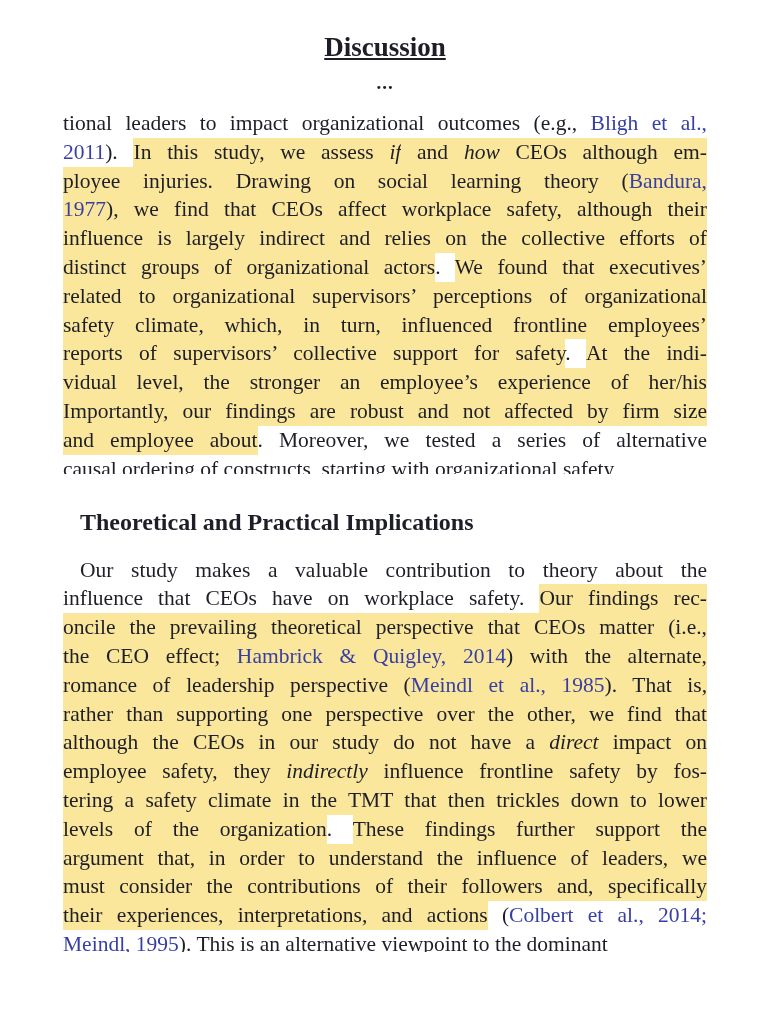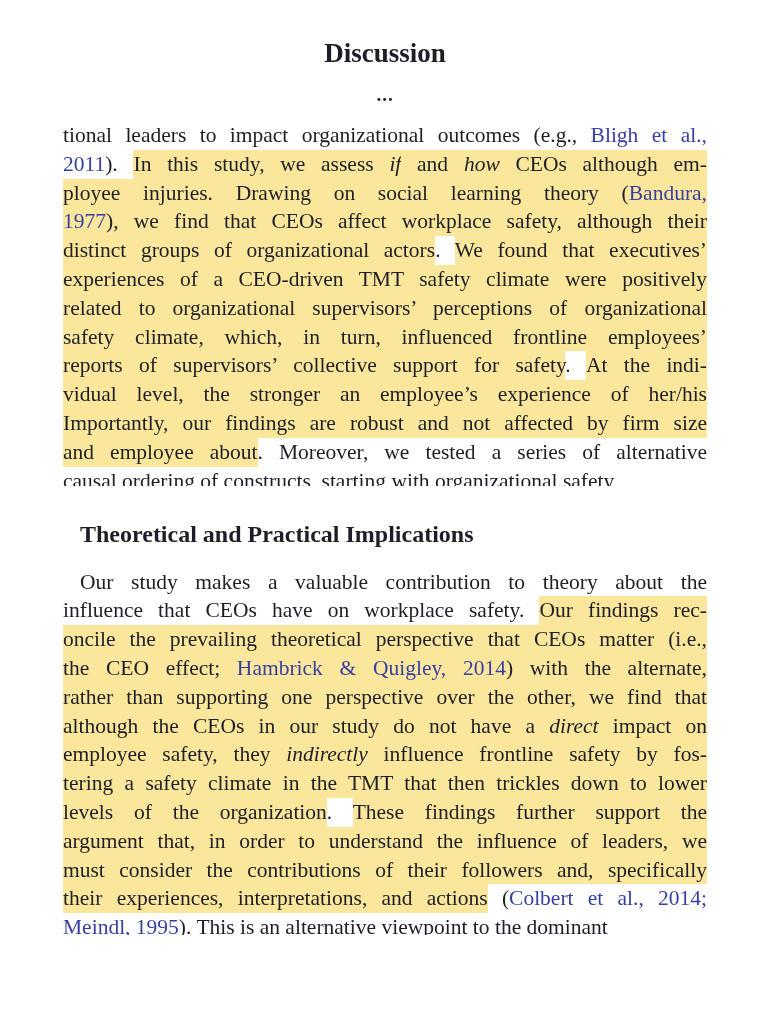--- a/index.html
+++ b/index.html
@@ -11,25 +11,26 @@
     font-family:"Liberation Serif","DejaVu Serif",serif;
     color:var(--fg,#1e1e28);
   }
   .content{
     box-sizing:border-box;
     margin:0 63px;
     width:644px;
     padding-top:24px;
   }
   .doc-title{
-    margin:14px;
+    margin:8px;
     font-size:27px;
     line-height:31px;
     font-weight:bold;
     text-align:center;
+    text-decoration:underline;
   }
   .ellipsis{
     margin-top:5px;
     font-size:19px;
     line-height:23px;
     font-weight:bold;
     text-align:center;
     letter-spacing:1px;
   }
   .para{font-size:21.5px;}
@@ -66,38 +67,39 @@
 
 <div class="page">
   <div class="content">
     <h1 class="doc-title">Discussion</h1>
     <div class="ellipsis">...</div>
     <div class="para p1" id="para1">
         <div class="line"><span>tional leaders to impact organizational outcomes (e.g., </span><span class="cite">Bligh et al.,</span></div>
         <div class="line"><span class="cite">2011</span><span>). </span><span class="hl">In this study, we assess </span><span class="hl it">if</span><span class="hl"> and </span><span class="hl it">how</span><span class="hl"> CEOs although em-</span></div>
         <div class="line"><span class="hl">ployee injuries. Drawing on social learning theory (</span><span class="hl cite">Bandura,</span></div>
         <div class="line"><span class="hl cite">1977</span><span class="hl">), we find that CEOs affect workplace safety, although their</span></div>
+        <div class="line"><span class="hl">influence is largely indirect and relies on the collective efforts of</span></div>
         <div class="line"><span class="hl">distinct groups of organizational actors</span><span>. </span><span class="hl">We found that executives’</span></div>
-        <div class="line"><span class="hl">experiences of a CEO-driven TMT safety climate were positively</span></div>
         <div class="line"><span class="hl">related to organizational supervisors’ perceptions of organizational</span></div>
         <div class="line"><span class="hl">safety climate, which, in turn, influenced frontline employees’</span></div>
         <div class="line"><span class="hl">reports of supervisors’ collective support for safety</span><span>. </span><span class="hl">At the indi-</span></div>
         <div class="line"><span class="hl">vidual level, the stronger an employee’s experience of her/his</span></div>
         <div class="line"><span class="hl">Importantly, our findings are robust and not affected by firm size</span></div>
         <div class="line"><span class="hl">and employee about</span><span>. Moreover, we tested a series of alternative</span></div>
         <div class="clip">
           <div class="line left"><span>causal ordering of constructs, starting with organizational safety</span></div>
         </div>
       </div>
     <h2 class="sub-heading">Theoretical and Practical Implications</h2>
     <div class="para p2" id="para2">
         <div class="line indent"><span>Our study makes a valuable contribution to theory about the</span></div>
         <div class="line"><span>influence that CEOs have on workplace safety. </span><span class="hl">Our findings rec-</span></div>
         <div class="line"><span class="hl">oncile the prevailing theoretical perspective that CEOs matter (i.e.,</span></div>
         <div class="line"><span class="hl">the CEO effect; </span><span class="hl cite">Hambrick &amp; Quigley, 2014</span><span class="hl">) with the alternate,</span></div>
+        <div class="line"><span class="hl">romance of leadership perspective (</span><span class="hl cite">Meindl et al., 1985</span><span class="hl">). That is,</span></div>
         <div class="line"><span class="hl">rather than supporting one perspective over the other, we find that</span></div>
         <div class="line"><span class="hl">although the CEOs in our study do not have a </span><span class="hl it">direct</span><span class="hl"> impact on</span></div>
         <div class="line"><span class="hl">employee safety, they </span><span class="hl it">indirectly</span><span class="hl"> influence frontline safety by fos-</span></div>
         <div class="line"><span class="hl">tering a safety climate in the TMT that then trickles down to lower</span></div>
         <div class="line"><span class="hl">levels of the organization</span><span>. </span><span class="hl">These findings further support the</span></div>
         <div class="line"><span class="hl">argument that, in order to understand the influence of leaders, we</span></div>
         <div class="line"><span class="hl">must consider the contributions of their followers and, specifically</span></div>
         <div class="line"><span class="hl">their experiences, interpretations, and actions</span><span> (</span><span class="cite">Colbert et al., 2014;</span></div>
         <div class="clip">
           <div class="line left"><span class="cite">Meindl, 1995</span><span>). This is an alternative viewpoint to the dominant</span></div>

